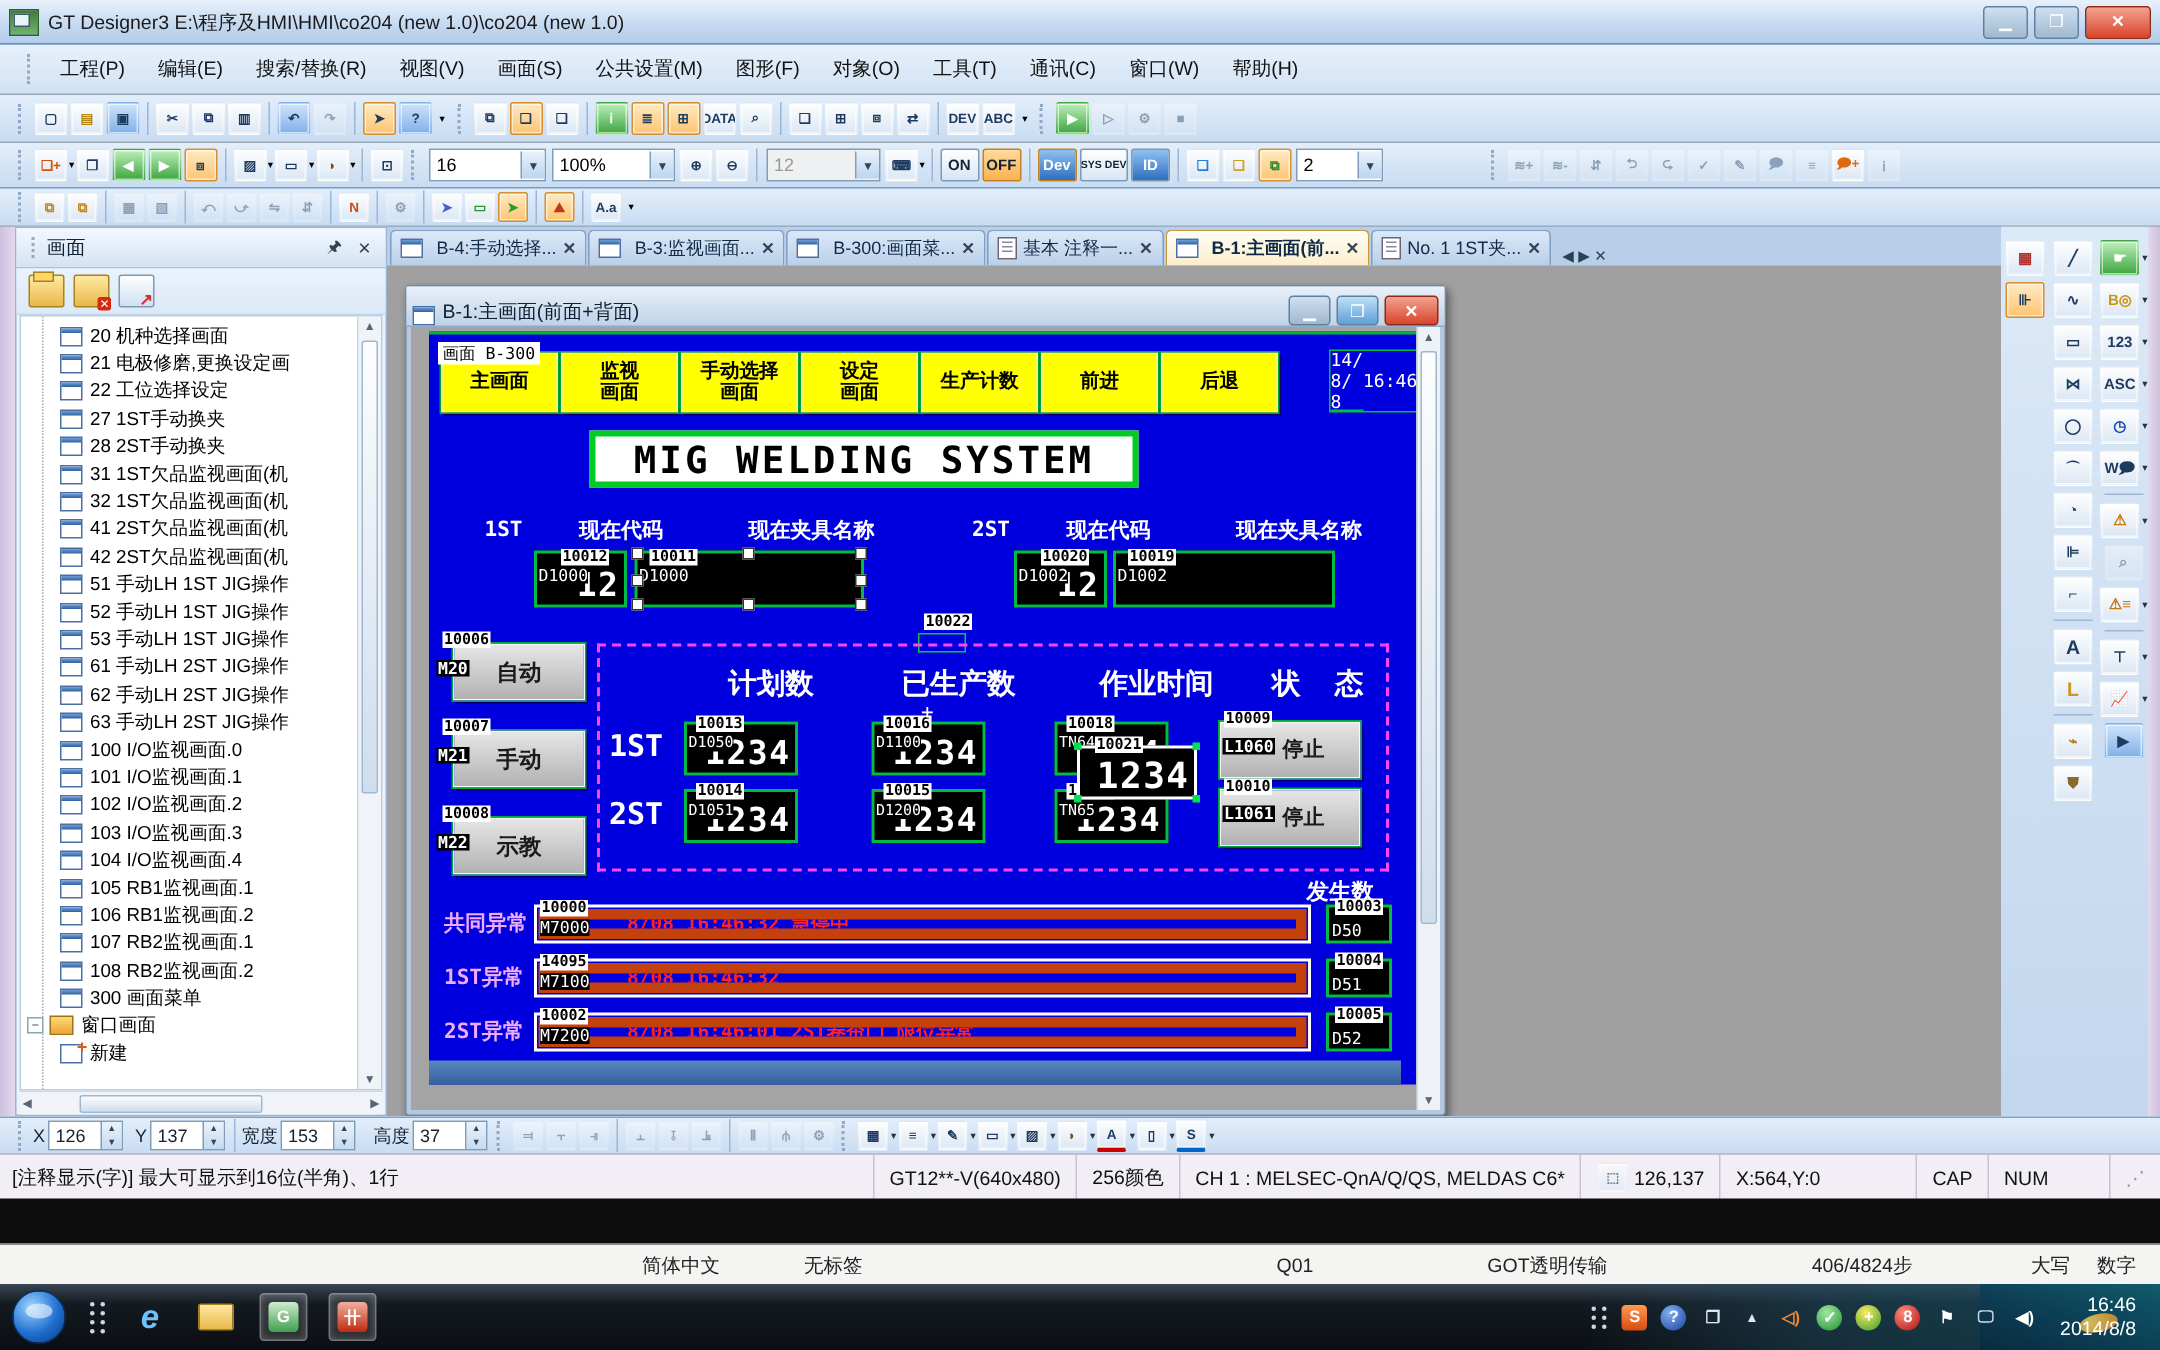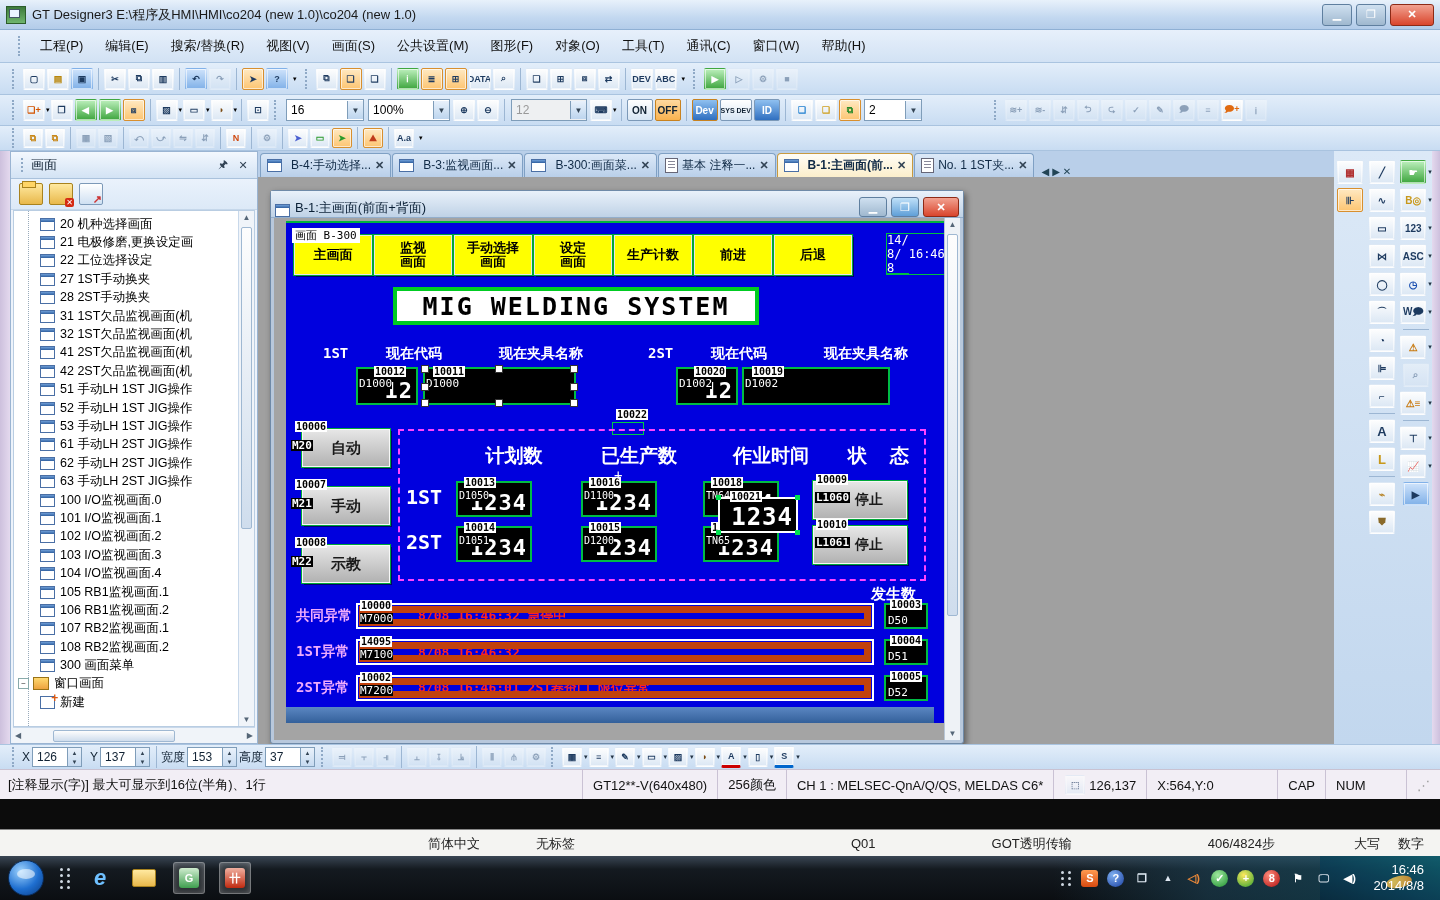--- a/index.html
+++ b/index.html
@@ -805,21 +805,21 @@
     </span>
   <span class="sep"></span>
   <span>宽度</span>
   <span class="spin">
       <span>153</span>
       <span class="ud">
         <i>▲</i>
         <i>▼</i>
       </span>
     </span>
-  <span style="margin-left:0">高度</span>
+  <span style="margin-left:10px">高度</span>
   <span class="spin">
       <span>37</span>
       <span class="ud">
         <i>▲</i>
         <i>▼</i>
       </span>
     </span>
   <span class="grip"></span>
   <span class="ico small grey">⫤</span>
   <span class="ico small grey">⫟</span>

